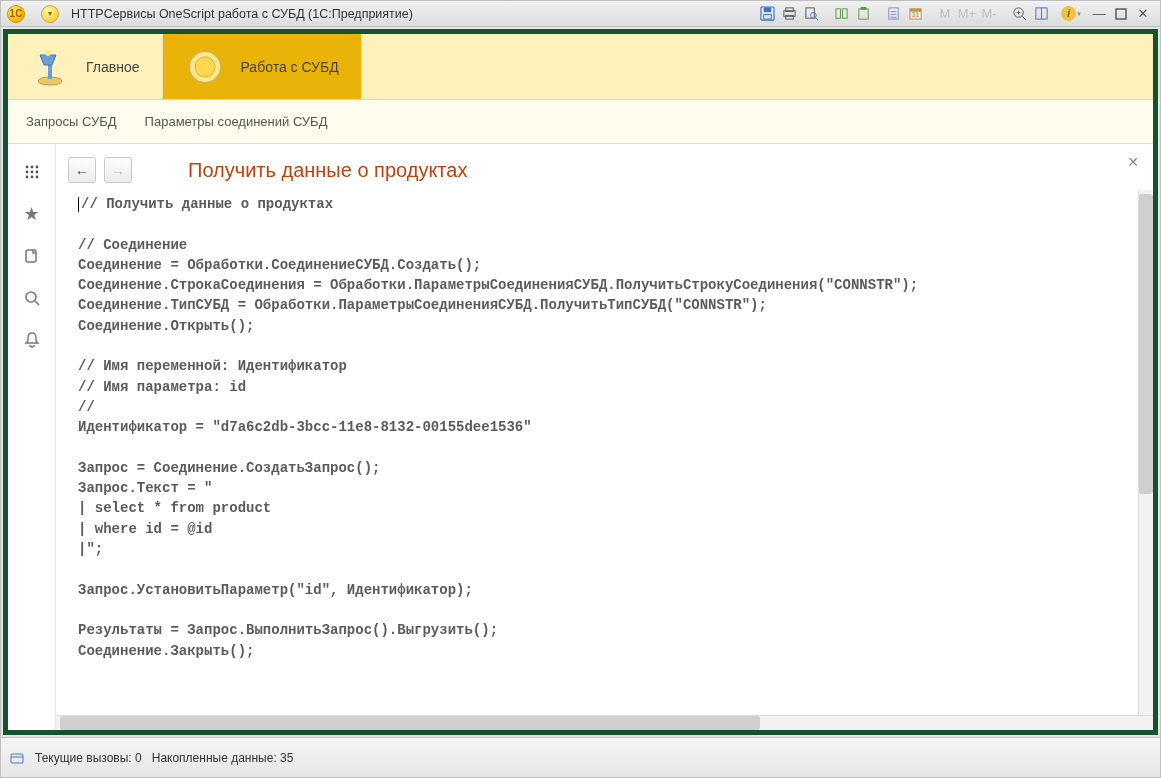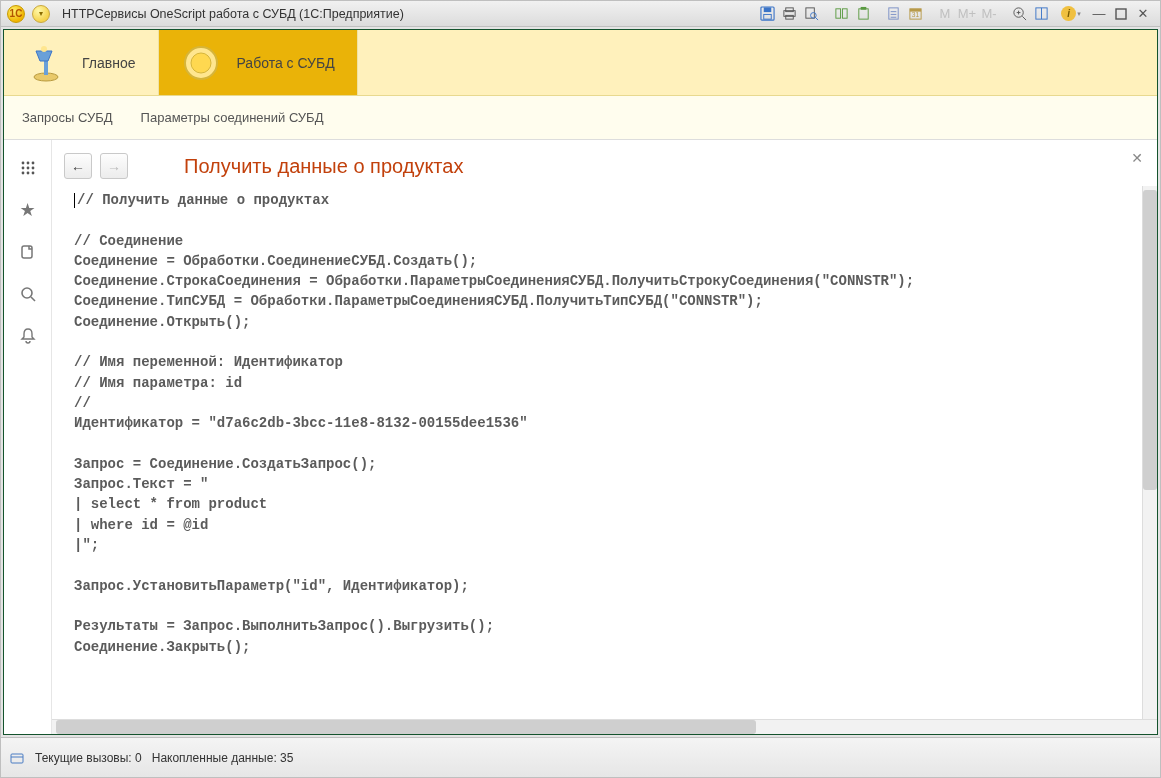--- a/index.html
+++ b/index.html
@@ -7,21 +7,21 @@
   body { width:1161px; height:778px; display:flex; flex-direction:column; border:1px solid #bfbfbf; background:#e4e4e4; }
 
   
   .titlebar {
     height:26px;
     background:linear-gradient(#f1f1f1,#dcdcdc);
     display:flex; align-items:center; padding:0 6px;
     border-bottom:1px solid #bfbfbf;
     font-size:12px; color:#444;
   }
-  .titlebar .leftcluster { display:flex; align-items:center; gap:7px; }
+  .titlebar .leftcluster { display:flex; align-items:center; gap:16px; }
   .titlebar .title { margin-left:12px; font-size:12.5px; color:#333; }
   .titlebar .spacer { flex:1; }
   .titlebar .iconbtn, .titlebar .winbtn {
     width:22px; height:18px; display:inline-flex; align-items:center; justify-content:center;
     font-size:13px; color:#555; cursor:pointer; border-radius:2px;
   }
   .titlebar .dim { color:#c0c0c0; }
   .round1c {
     width:18px;height:18px;border-radius:50%;
     background:radial-gradient(circle at 35% 30%, #fff06a, #f0b400 70%);
@@ -29,21 +29,21 @@
     font-size:10px; font-weight:bold; color:#b35500;
   }
   .rounddrop {
     width:18px;height:18px;border-radius:50%;
     background:radial-gradient(circle at 35% 30%, #fff8a8, #f5d24a 70%);
     border:1px solid #c9a83d; display:inline-flex;align-items:center;justify-content:center;
     font-size:8px; color:#8a6b00;
   }
 
   
-  .outer { flex:1; display:flex; flex-direction:column; background:#fff; border:1px solid #14532d; margin:2px; }
+  .outer { flex:1; display:flex; flex-direction:column; background:#fff; border:5px solid #14532d; margin:2px; }
   .tabrow {
     height:66px; background:#fff1bc;
     border-bottom:1px solid #e8d98f; display:flex; align-items:stretch;
   }
   .tab {
     display:flex; align-items:center; gap:16px; padding:0 22px; cursor:pointer;
     border-right:1px solid #efe2a6; font-size:14px; color:#444;
   }
   .tab.active { background:#eab308; }
   .tabicon { width:40px; height:40px; display:inline-flex; align-items:center; justify-content:center; }

